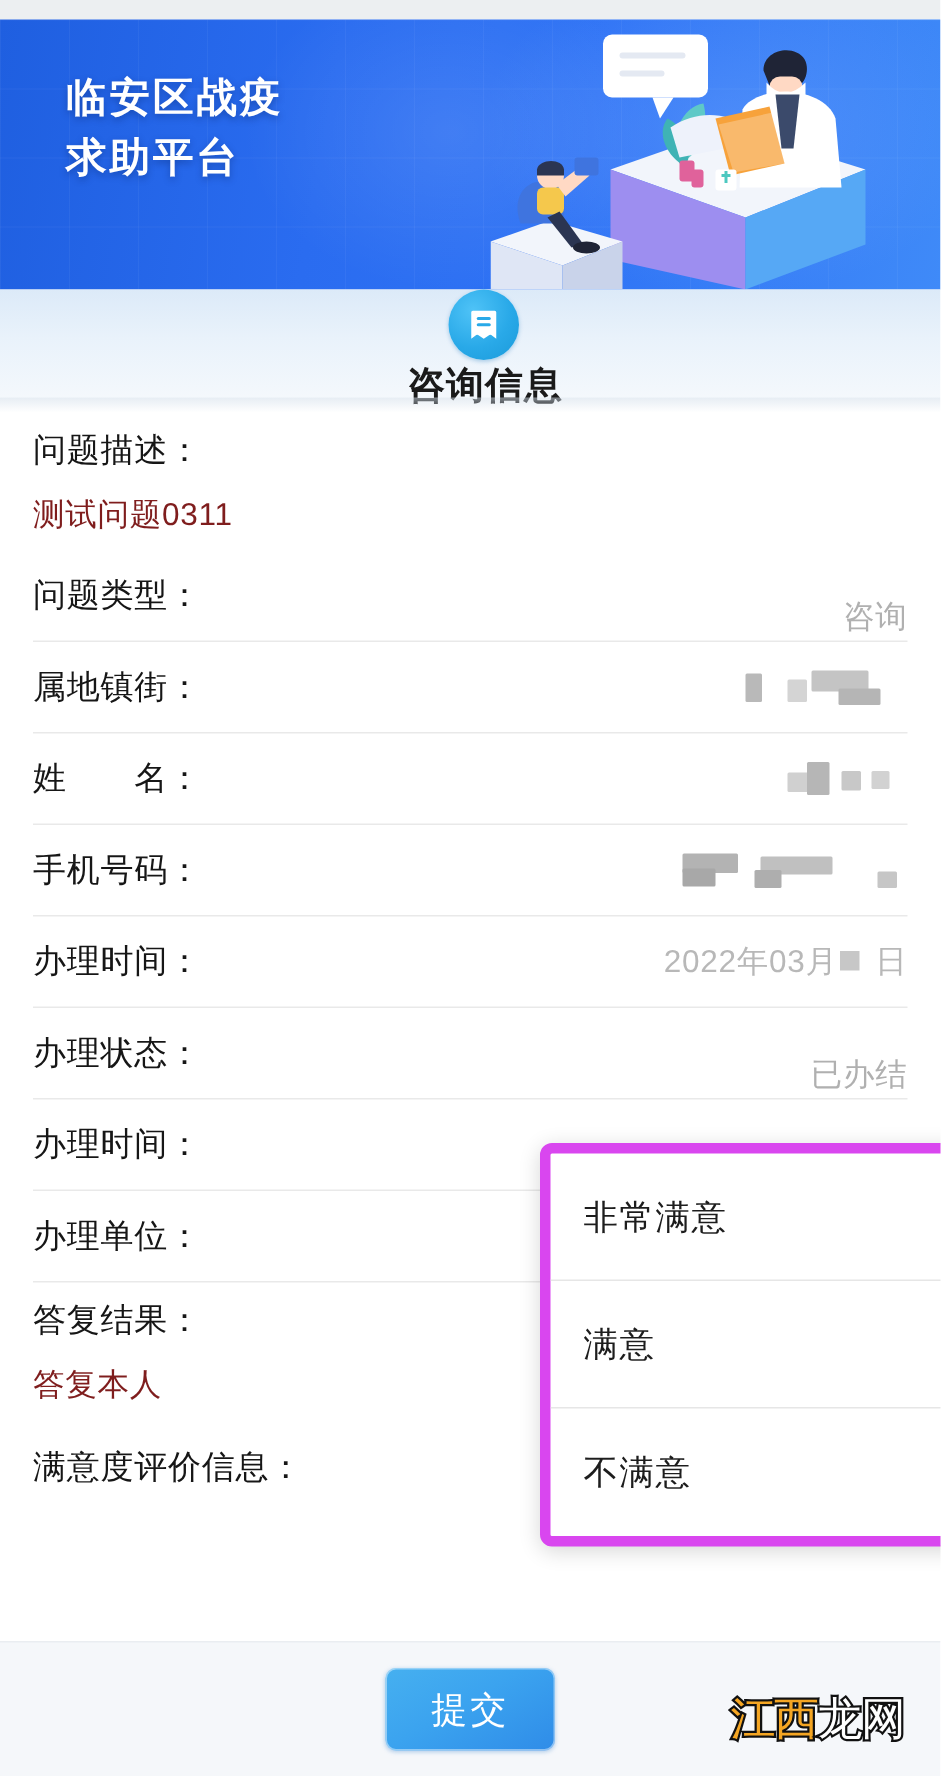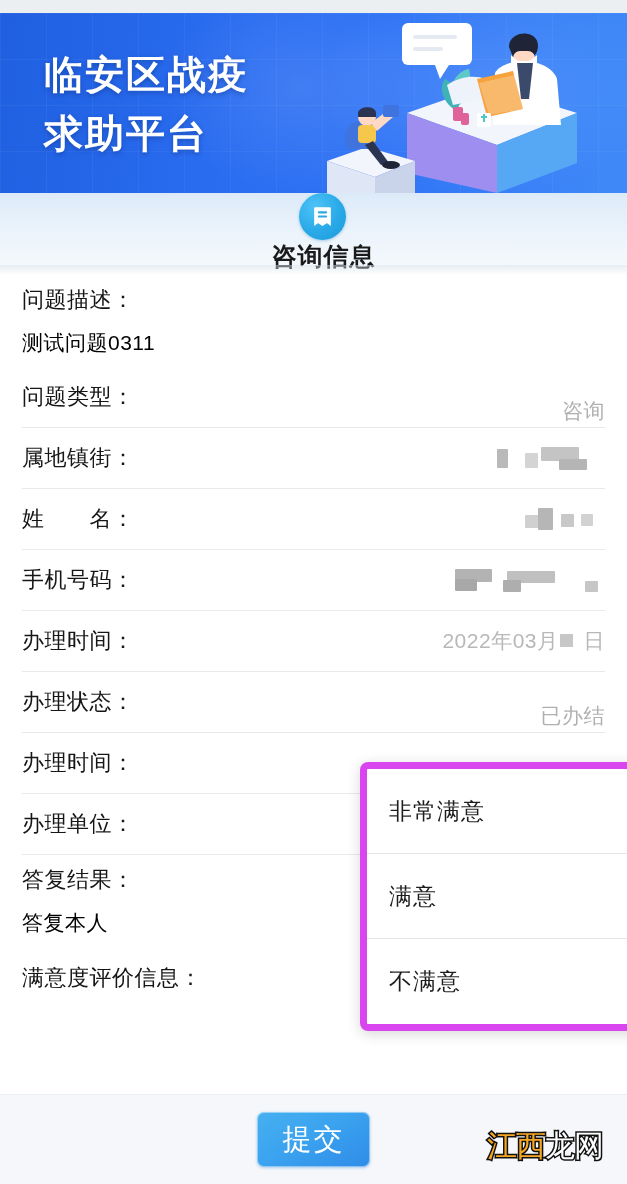--- a/index.html
+++ b/index.html
@@ -47,22 +47,22 @@
     left: 150px; top: -40px;
     width: 300px; height: 230px;
     background: radial-gradient(ellipse at center, rgba(255,255,255,0.10), rgba(255,255,255,0) 65%);
   }
   .banner-title {
     position: absolute;
     left: 44px; top: 32px;
     color: #ffffff;
     font-family: "Liberation Serif", "DejaVu Serif", serif;
     font-weight: bold;
-    font-size: 39px;
-    line-height: 59px;
+    font-size: 27px;
+    line-height: 40px;
     letter-spacing: 2px;
     text-shadow: 0 2px 5px rgba(0,30,90,0.35);
     white-space: pre-line;
   }
 
   
   .illus { position: absolute; right: 0; top: 0; width: 300px; height: 180px; }
 
   
   .section-bar {
@@ -123,21 +123,21 @@
     margin-left: auto;
     font-size: 21px;
     color: #b0b0b0;
     letter-spacing: 0.5px;
     margin-top: 27px;
   }
   .sub-value {
     display: block;
     margin-top: 14px;
     font-size: 21px;
-    color: #000000;
+    color: #7f1d1d;
     letter-spacing: 0.5px;
   }
 
   
   .masked {
     margin-left: auto;
     display: inline-block;
     height: 22px;
     position: relative;
   }
@@ -222,21 +222,21 @@
     border-top: 1px solid #eaedf1;
   }
   .submit-btn {
     position: absolute;
     left: 257px; top: 1112px;
     width: 113px; height: 55px;
     border-radius: 7px;
     background: linear-gradient(150deg, #46b0f0 0%, #3ba3ef 45%, #2f8ce8 100%);
     border: none;
     color: #ffffff;
-    font-size: 29px;
+    font-size: 24px;
     font-family: "Liberation Sans", "DejaVu Sans", sans-serif;
     letter-spacing: 2px;
     box-shadow: 0 1px 3px rgba(40,120,200,0.35), inset 0 0 0 1px rgba(255,255,255,0.45);
     cursor: pointer;
   }
 
   
   .watermark {
     position: absolute;
     left: 487px; top: 1126px;

